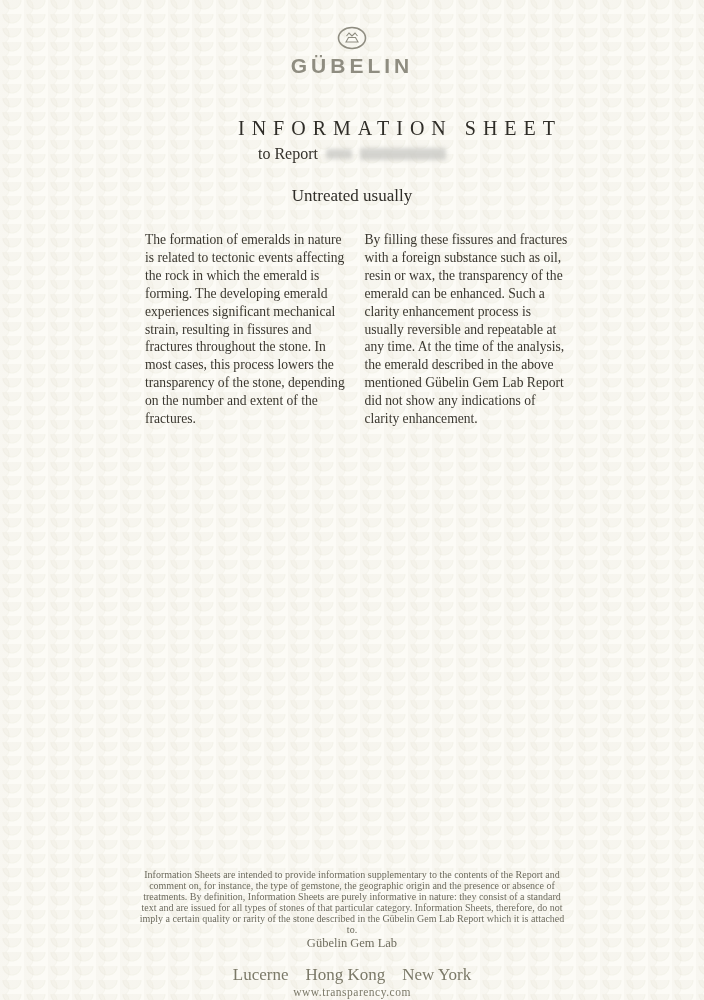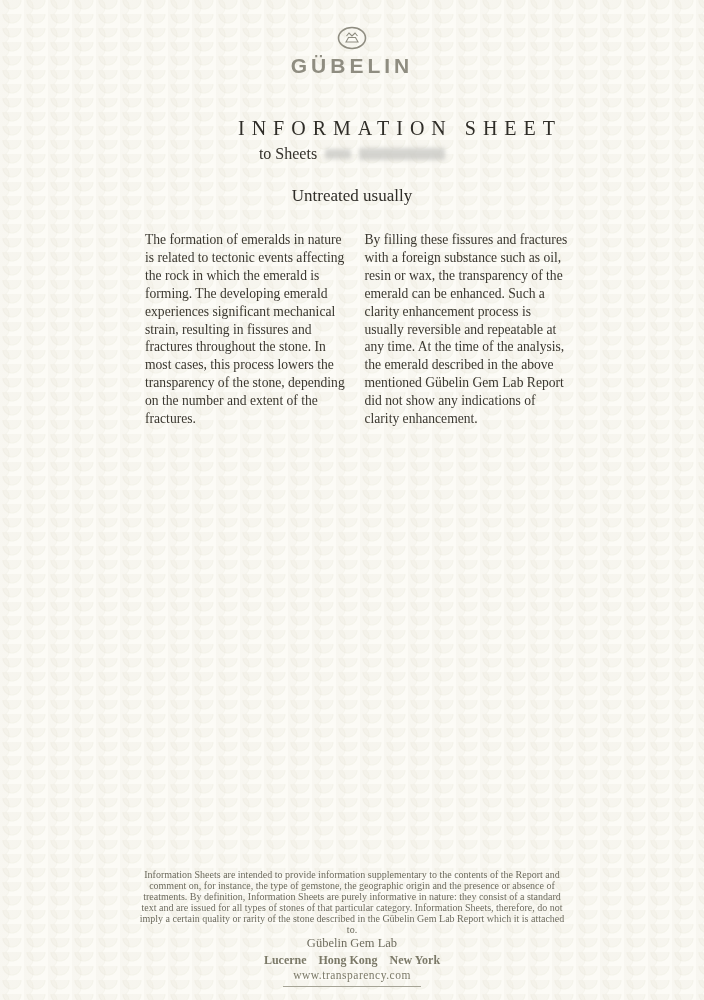--- a/index.html
+++ b/index.html
@@ -58,42 +58,42 @@
   }
   
   .disclaimer{
     position:absolute;top:869px;left:139px;width:426px;
     font-size:10px;line-height:11px;text-align:center;
     color:#6d6b5e;
   }
   
   .footer{position:absolute;top:936px;left:0;width:704px;text-align:center;color:#7b7968;}
   .lab-name{font-size:12.5px;font-weight:normal;color:#6f6d5f;}
-  .locations{font-size:12px;margin-top:2px;white-space:pre;font-weight:bold;}
+  .locations{font-size:17px;margin-top:14px;white-space:pre;}
   .website{font-size:11.5px;margin-top:1px;letter-spacing:0.5px;}
   .rule{width:138px;height:1px;background:#a6a496;margin:5px auto 0 auto;}
 </style>
 </head>
 <body>
 
 <div class="paper">
 
   <div class="brand">
     <svg class="emblem" width="36" height="28" viewBox="0 0 36 28">
       <ellipse cx="18" cy="14" rx="13.5" ry="10.5" fill="none" stroke="#8f8d81" stroke-width="1.6"></ellipse>
       <path d="M12 18 h12 l-2.5 -4.5 h-7 z" fill="none" stroke="#8f8d81" stroke-width="1.1"></path>
       <path d="M12.5 12 l2.5 -3 l3 3 l3 -3 l2.5 3" fill="none" stroke="#8f8d81" stroke-width="1.1"></path>
     </svg>
     <div class="wordmark">GÜBELIN</div>
   </div>
 
   <div class="title">INFORMATION SHEET</div>
 
   <div class="subline">
-    <span>to Sheets</span>
+    <span>to Report</span>
     <span class="redact small"></span>
     <span class="redact large"></span>
   </div>
 
   <div class="heading">Untreated usually</div>
 
   <div class="columns">
     <div class="col">The formation of emeralds in nature is related to tectonic events affecting the rock in which the emerald is forming. The developing emerald experiences significant mechanical strain, resulting in fissures and fractures throughout the stone. In most cases, this process lowers the transparency of the stone, depending on the number and extent of the fractures.</div>
     <div class="col">By filling these fissures and fractures with a foreign substance such as oil, resin or wax, the transparency of the emerald can be enhanced. Such a clarity enhancement process is usually reversible and repeatable at any time. At the time of the analysis, the emerald described in the above mentioned Gübelin Gem Lab Report did not show any indications of clarity enhancement.</div>
   </div>

